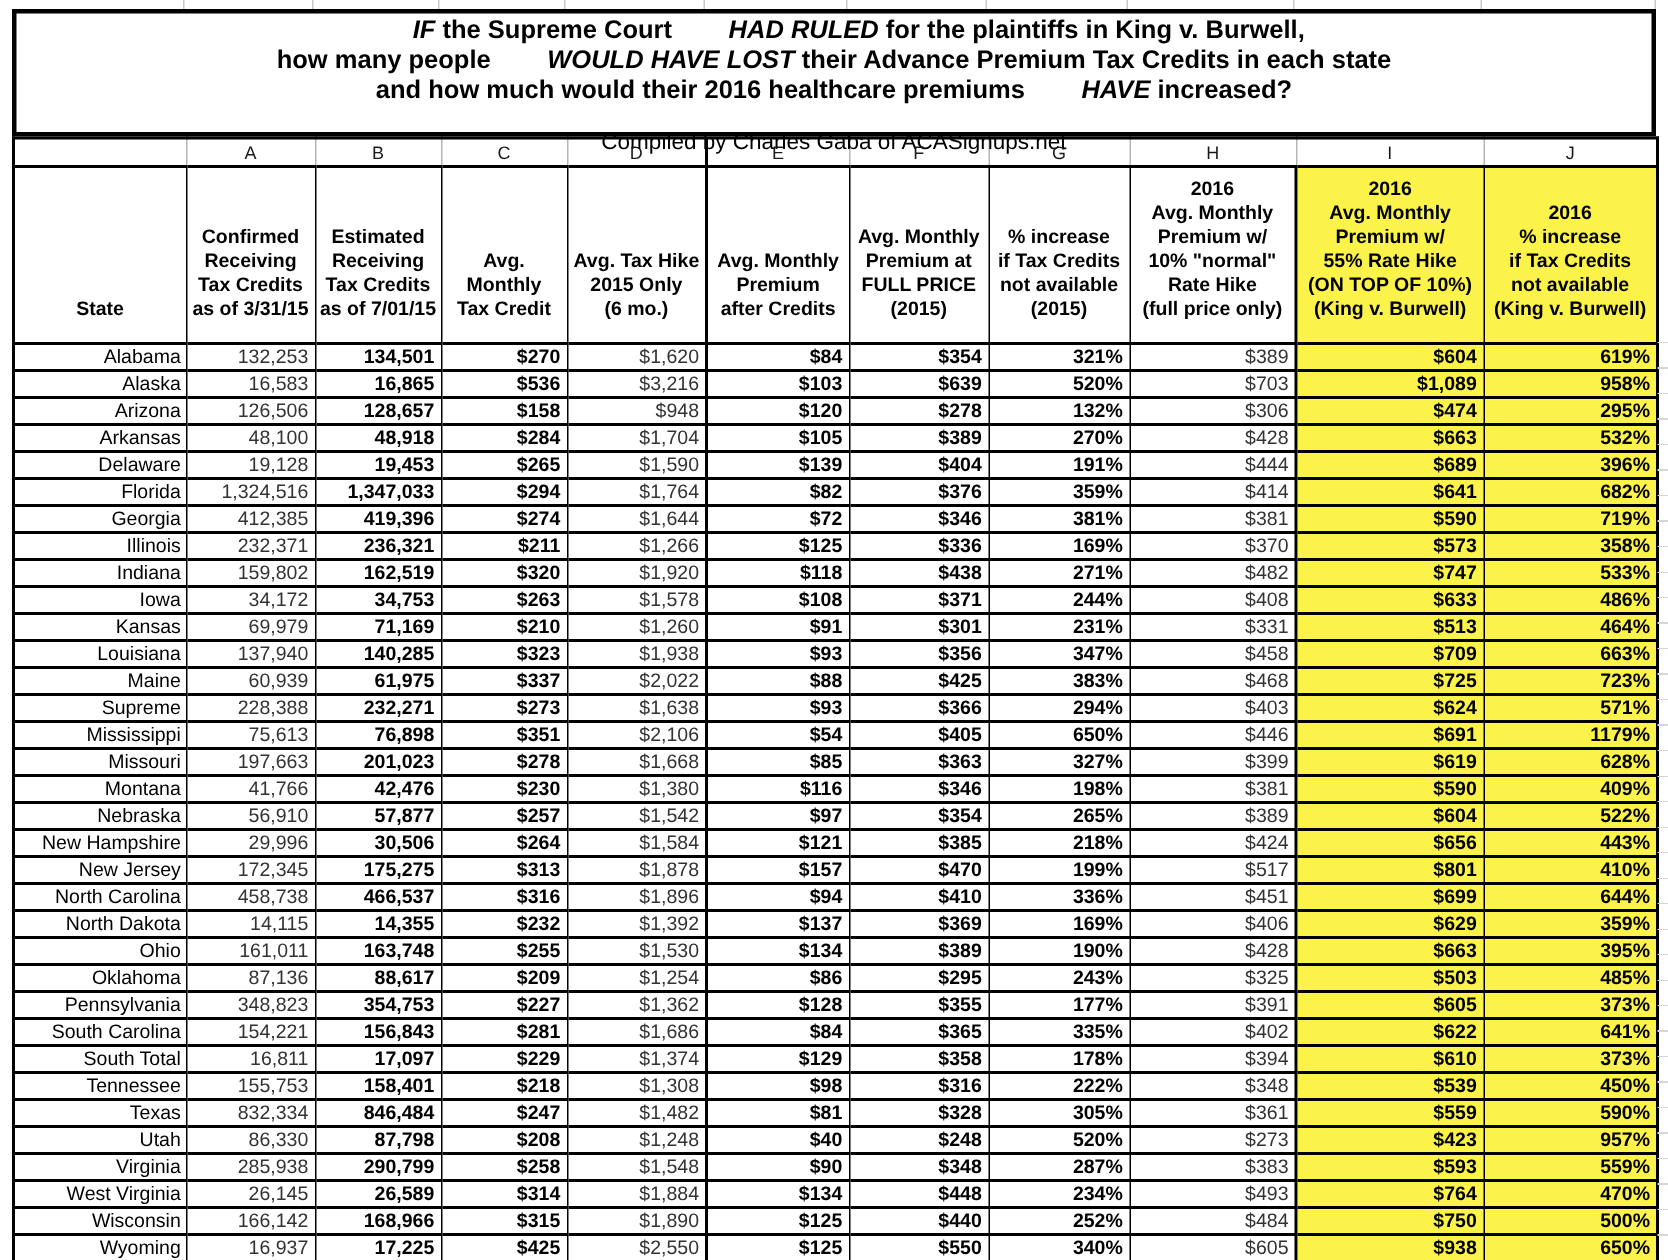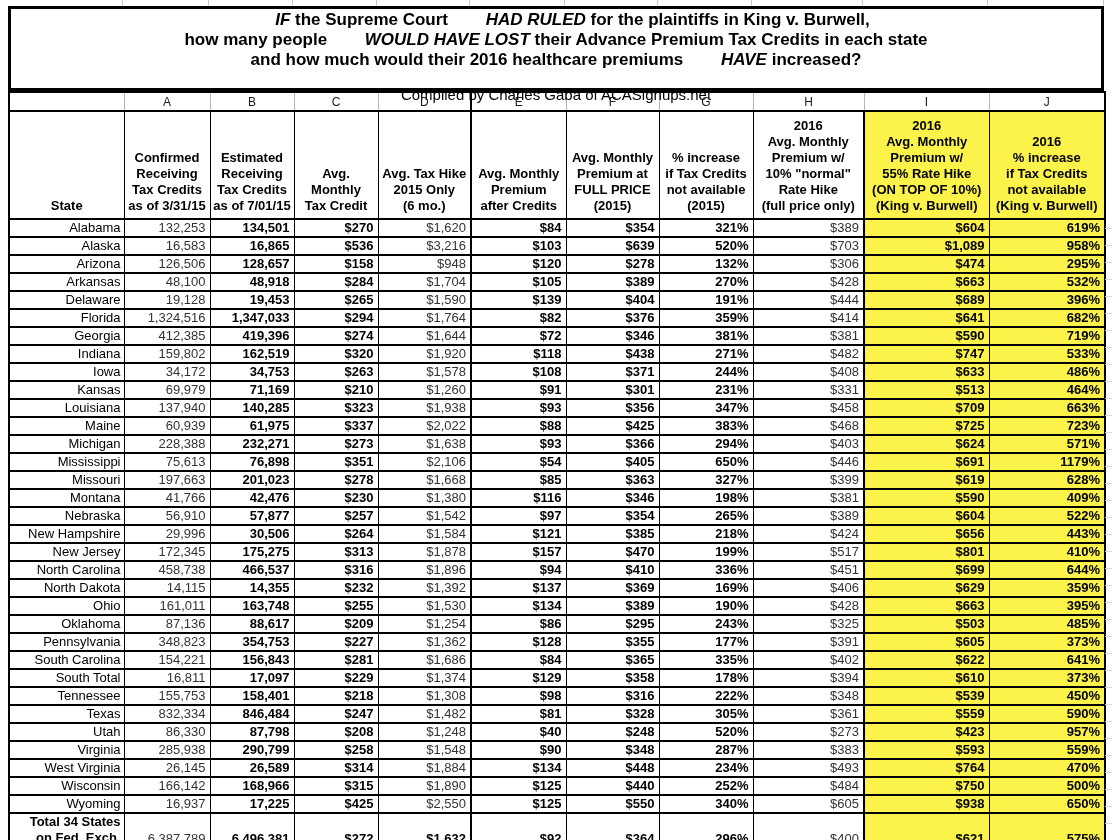--- a/index.html
+++ b/index.html
@@ -37,21 +37,21 @@
   
   td.letter {
     height:15px; font-size:12px; font-weight:400; text-align:center; vertical-align:middle;
     background:#fff; border-right:1px solid #b5b5b5; border-bottom:2px solid #000; color:#1a1a1a;
   }
   td.letter.thickR { border-right:2px solid #000; }
 
   
   th.hdr {
     vertical-align:bottom; text-align:center; font-size:13px; font-weight:bold;
-    line-height:16px; white-space:pre-line; padding:2px 0 4px; height:100px;
+    line-height:16px; white-space:pre-line; padding:2px 0 14px; height:100px;
     border:1px solid #000; border-top:2px solid #000; border-bottom:2px solid #000;
     background:#fff;
   }
 
   
   td.cell, td.state {
     font-size:13px; height:15px; vertical-align:bottom;
     border:1px solid #000; border-top:2px solid #000; border-bottom:2px solid #000;
     background:#fff; text-align:right;
   }
@@ -248,20 +248,33 @@
           <td class="cell bold">$274</td>
           <td class="cell norm">$1,644</td>
           <td class="cell bold tl">$72</td>
           <td class="cell bold">$346</td>
           <td class="cell bold">381%</td>
           <td class="cell norm">$381</td>
           <td class="cell bold yellow tl">$590</td>
           <td class="cell bold yellow">719%</td>
         </tr>
         <tr>
+          <td class="state">Illinois</td>
+          <td class="cell norm">232,371</td>
+          <td class="cell bold">236,321</td>
+          <td class="cell bold">$211</td>
+          <td class="cell norm">$1,266</td>
+          <td class="cell bold tl">$125</td>
+          <td class="cell bold">$336</td>
+          <td class="cell bold">169%</td>
+          <td class="cell norm">$370</td>
+          <td class="cell bold yellow tl">$573</td>
+          <td class="cell bold yellow">358%</td>
+        </tr>
+        <tr>
           <td class="state">Indiana</td>
           <td class="cell norm">159,802</td>
           <td class="cell bold">162,519</td>
           <td class="cell bold">$320</td>
           <td class="cell norm">$1,920</td>
           <td class="cell bold tl">$118</td>
           <td class="cell bold">$438</td>
           <td class="cell bold">271%</td>
           <td class="cell norm">$482</td>
           <td class="cell bold yellow tl">$747</td>
@@ -313,21 +326,21 @@
           <td class="cell bold">$337</td>
           <td class="cell norm">$2,022</td>
           <td class="cell bold tl">$88</td>
           <td class="cell bold">$425</td>
           <td class="cell bold">383%</td>
           <td class="cell norm">$468</td>
           <td class="cell bold yellow tl">$725</td>
           <td class="cell bold yellow">723%</td>
         </tr>
         <tr>
-          <td class="state">Michigan</td>
+          <td class="state">Supreme</td>
           <td class="cell norm">228,388</td>
           <td class="cell bold">232,271</td>
           <td class="cell bold">$273</td>
           <td class="cell norm">$1,638</td>
           <td class="cell bold tl">$93</td>
           <td class="cell bold">$366</td>
           <td class="cell bold">294%</td>
           <td class="cell norm">$403</td>
           <td class="cell bold yellow tl">$624</td>
           <td class="cell bold yellow">571%</td>

